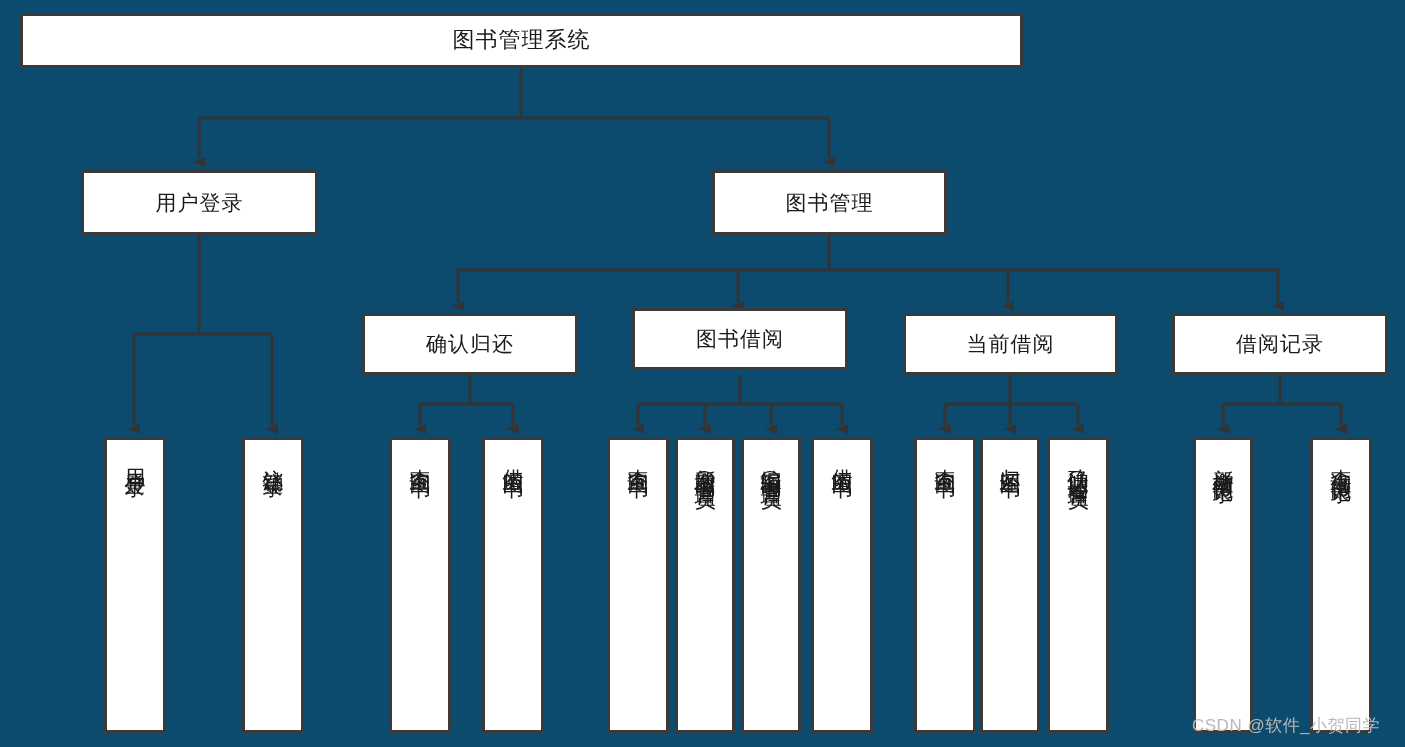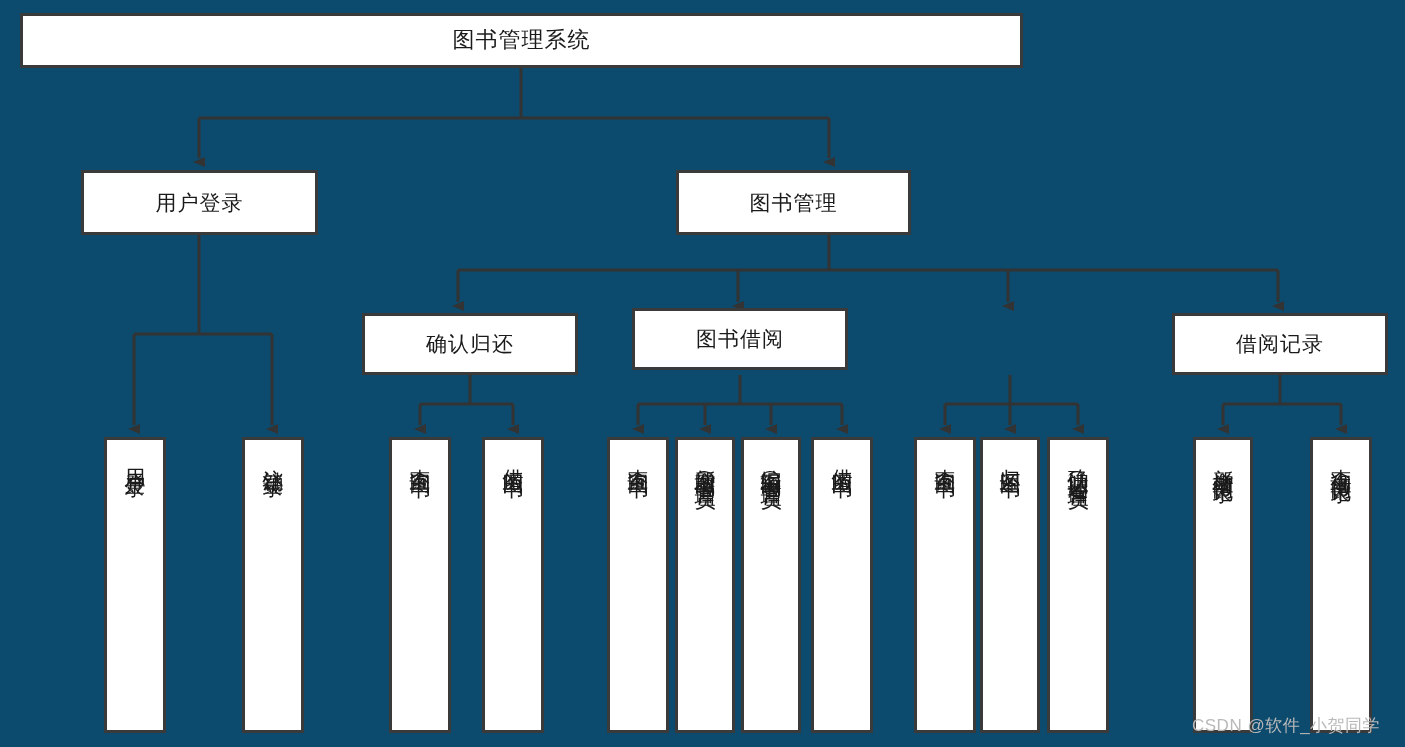--- a/index.html
+++ b/index.html
@@ -121,29 +121,32 @@
     </g>
   </svg>
 
   <div class="node node-h node-root" style="left:20px; top:13px; width:1003px; height:55px;">
     <span>图书管理系统</span>
   </div>
 
   <div class="node node-h" style="left:81px; top:170px; width:237px; height:65px;">
     <span>用户登录</span>
   </div>
-  <div class="node node-h" style="left:676px; top:170px; width:235px; height:65px;">
+  <div class="node node-h" style="left:712px; top:170px; width:235px; height:65px;">
     <span>图书管理</span>
   </div>
 
   <div class="node node-h" style="left:362px; top:313px; width:216px; height:62px;">
     <span>确认归还</span>
   </div>
   <div class="node node-h" style="left:632px; top:308px; width:216px; height:62px;">
     <span>图书借阅</span>
+  </div>
+  <div class="node node-h" style="left:903px; top:313px; width:215px; height:62px;">
+    <span>当前借阅</span>
   </div>
   <div class="node node-h" style="left:1172px; top:313px; width:216px; height:62px;">
     <span>借阅记录</span>
   </div>
 
   <div class="node node-v" style="left:104px; top:437px; width:62px; height:296px;">
     <span class="vtext">用户登录</span>
   </div>
   <div class="node node-v" style="left:242px; top:437px; width:62px; height:296px;">
     <span class="vtext">注销登录</span>

